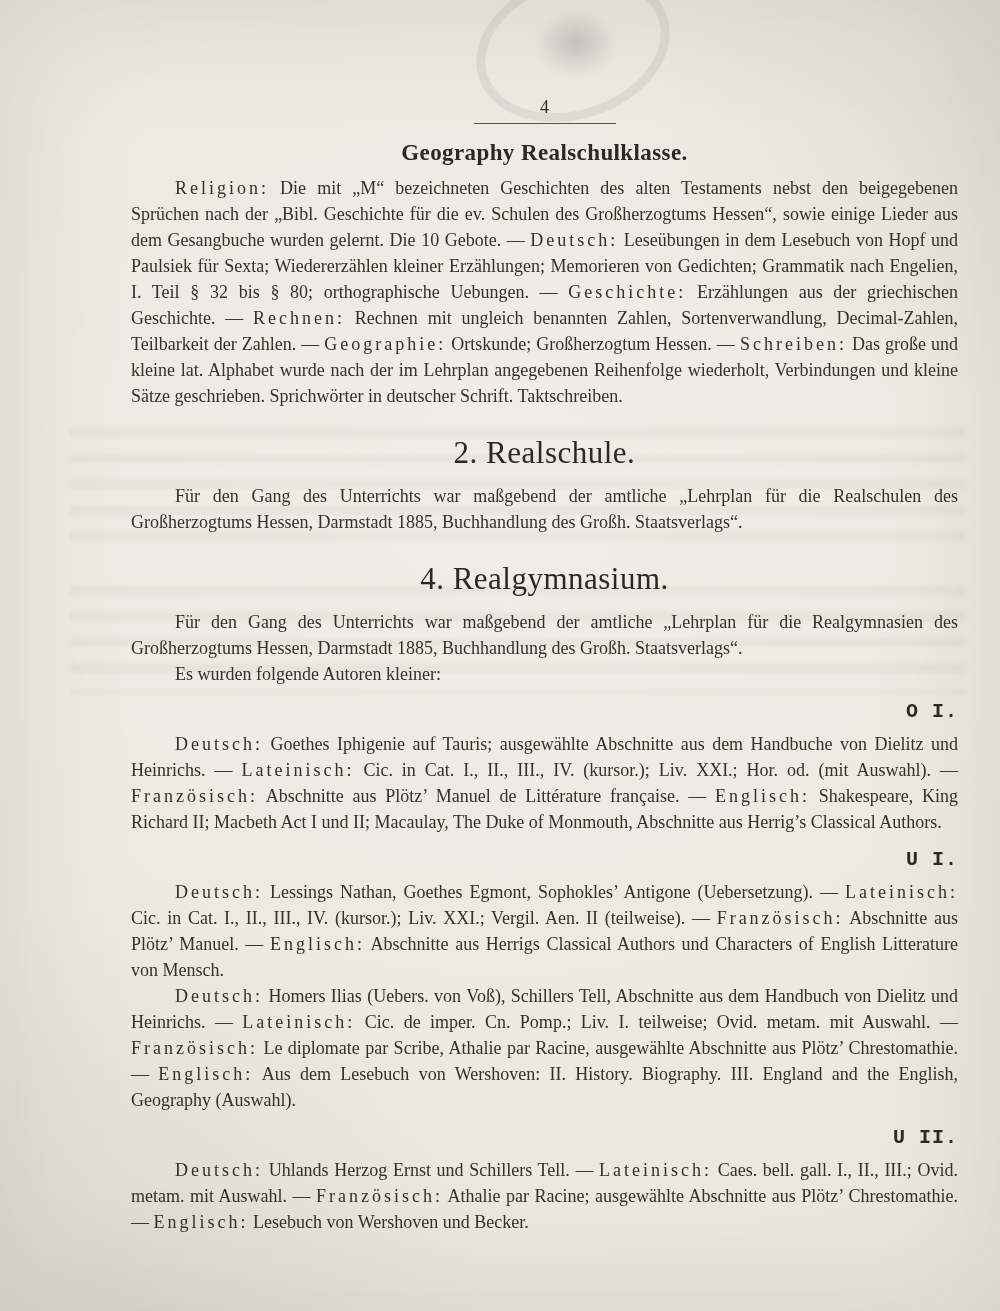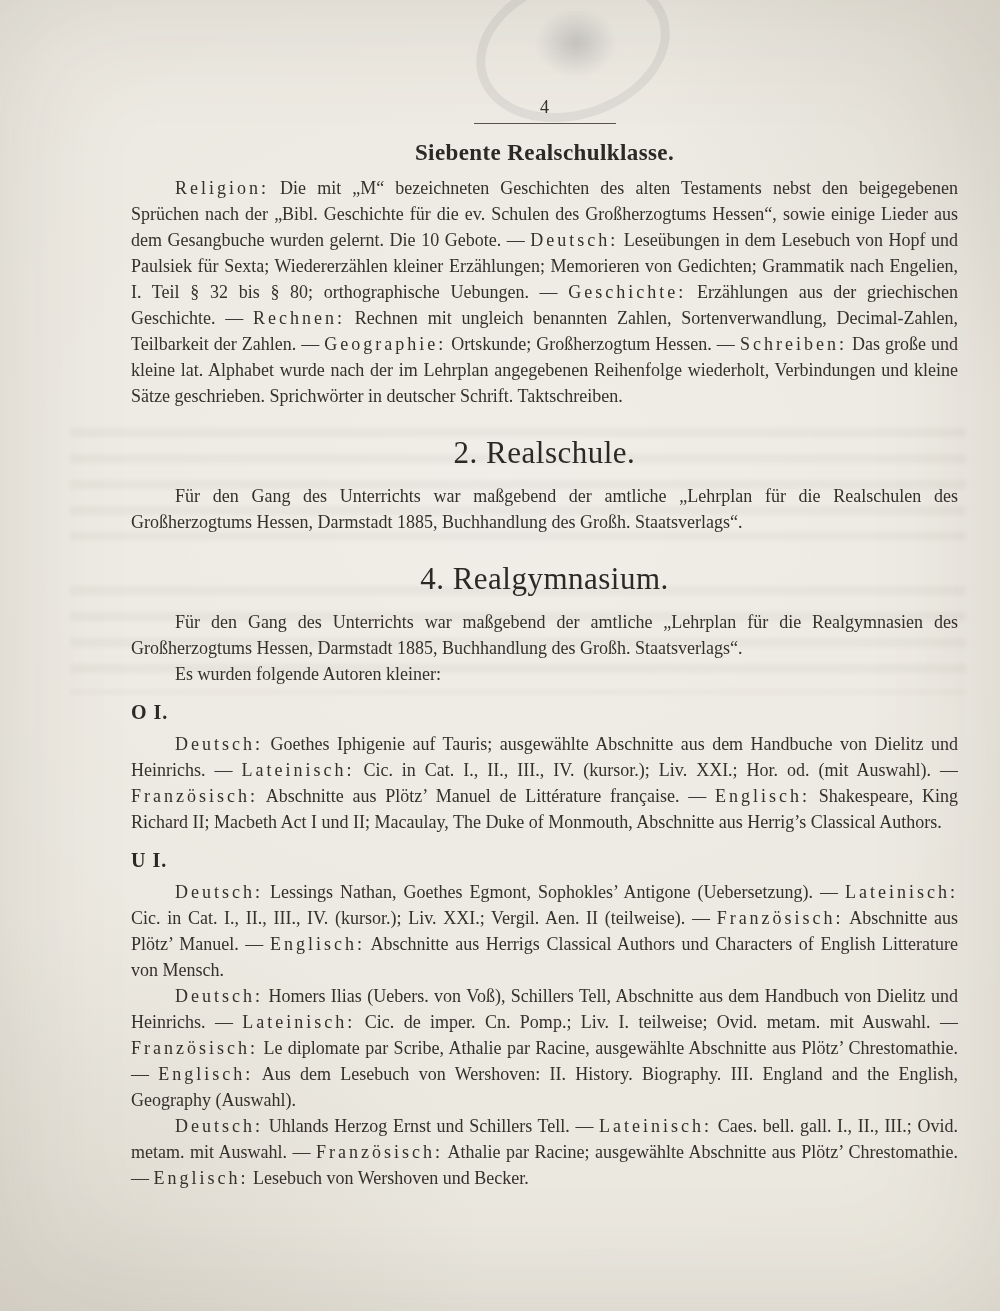--- a/index.html
+++ b/index.html
@@ -49,21 +49,21 @@
   .head-small {
     margin: 15px 0 8px; font-size: 23px; line-height: 28px;
     font-weight: 700; text-align: center; letter-spacing: 0.4px; color: #2c2823;
   }
   .head-big {
     margin: 24px 0 10px; font-size: 31px; line-height: 40px;
     font-weight: 400; text-align: center; letter-spacing: 0.5px; color: #2c2823;
   }
   .head-class {
     margin: 12px 0 6px; font-size: 20px; line-height: 26px;
-    font-weight: 700; text-align: left; letter-spacing: 1px; color: #2c2823;
+    font-weight: 700; text-align: right; letter-spacing: 1px; color: #2c2823; font-family: Liberation Mono, monospace;
   }
   p.body {
     margin: 0; font-size: 18px; line-height: 26px;
     text-align: justify; text-indent: 44px;
   }
   .sperr { letter-spacing: 3px; }
 </style>
 </head>
 <body>
 
@@ -73,37 +73,38 @@
   <div class="bleed bleed-1"></div>
   <div class="bleed bleed-2"></div>
 
   <div class="content">
 
     <div class="pagehead">
       <div class="pagenum">4</div>
       <div class="pagerule"></div>
     </div>
 
-    <h2 class="head-small">Siebente Realschulklasse.</h2>
+    <h2 class="head-small">Geography Realschulklasse.</h2>
 
     <p class="body"><span class="sperr">Religion:</span><span> Die mit „M“ bezeichneten Geschichten des alten Testaments nebst den beigegebenen Sprüchen nach der „Bibl. Geschichte für die ev. Schulen des Großherzogtums Hessen“, sowie einige Lieder aus dem Gesangbuche wurden gelernt. Die 10 Gebote. — </span><span class="sperr">Deutsch:</span><span> Leseübungen in dem Lesebuch von Hopf und Paulsiek für Sexta; Wiedererzählen kleiner Erzählungen; Memorieren von Gedichten; Grammatik nach Engelien, I. Teil § 32 bis § 80; orthographische Uebungen. — </span><span class="sperr">Geschichte:</span><span> Erzählungen aus der griechischen Geschichte. — </span><span class="sperr">Rechnen:</span><span> Rechnen mit ungleich benannten Zahlen, Sortenverwandlung, Decimal-Zahlen, Teilbarkeit der Zahlen. — </span><span class="sperr">Geographie:</span><span> Ortskunde; Großherzogtum Hessen. — </span><span class="sperr">Schreiben:</span><span> Das große und kleine lat. Alphabet wurde nach der im Lehrplan angegebenen Reihenfolge wiederholt, Verbindungen und kleine Sätze geschrieben. Sprichwörter in deutscher Schrift. Taktschreiben.</span></p>
 
     <h2 class="head-big">2. Realschule.</h2>
 
     <p class="body"><span>Für den Gang des Unterrichts war maßgebend der amtliche „Lehrplan für die Realschulen des Großherzogtums Hessen, Darmstadt 1885, Buchhandlung des Großh. Staatsverlags“.</span></p>
 
     <h2 class="head-big">4. Realgymnasium.</h2>
 
     <p class="body"><span>Für den Gang des Unterrichts war maßgebend der amtliche „Lehrplan für die Realgymnasien des Großherzogtums Hessen, Darmstadt 1885, Buchhandlung des Großh. Staatsverlags“.</span></p>
     <p class="body"><span>Es wurden folgende Autoren kleiner:</span></p>
 
     <h3 class="head-class">O I.</h3>
     <p class="body"><span class="sperr">Deutsch:</span><span> Goethes Iphigenie auf Tauris; ausgewählte Abschnitte aus dem Handbuche von Dielitz und Heinrichs. — </span><span class="sperr">Lateinisch:</span><span> Cic. in Cat. I., II., III., IV. (kursor.); Liv. XXI.; Hor. od. (mit Auswahl). — </span><span class="sperr">Französisch:</span><span> Abschnitte aus Plötz’ Manuel de Littérature française. — </span><span class="sperr">Englisch:</span><span> Shakespeare, King Richard II; Macbeth Act I und II; Macaulay, The Duke of Monmouth, Abschnitte aus Herrig’s Classical Authors.</span></p>
 
     <h3 class="head-class">U I.</h3>
     <p class="body"><span class="sperr">Deutsch:</span><span> Lessings Nathan, Goethes Egmont, Sophokles’ Antigone (Uebersetzung). — </span><span class="sperr">Lateinisch:</span><span> Cic. in Cat. I., II., III., IV. (kursor.); Liv. XXI.; Vergil. Aen. II (teilweise). — </span><span class="sperr">Französisch:</span><span> Abschnitte aus Plötz’ Manuel. — </span><span class="sperr">Englisch:</span><span> Abschnitte aus Herrigs Classical Authors und Characters of English Litterature von Mensch.</span></p>
 
     <p class="body"><span class="sperr">Deutsch:</span><span> Homers Ilias (Uebers. von Voß), Schillers Tell, Abschnitte aus dem Handbuch von Dielitz und Heinrichs. — </span><span class="sperr">Lateinisch:</span><span> Cic. de imper. Cn. Pomp.; Liv. I. teilweise; Ovid. metam. mit Auswahl. — </span><span class="sperr">Französisch:</span><span> Le diplomate par Scribe, Athalie par Racine, ausgewählte Abschnitte aus Plötz’ Chrestomathie. — </span><span class="sperr">Englisch:</span><span> Aus dem Lesebuch von Wershoven: II. History. Biography. III. England and the English, Geography (Auswahl).</span></p>
 
+    <h3 class="head-class">U II.</h3>
     <p class="body"><span class="sperr">Deutsch:</span><span> Uhlands Herzog Ernst und Schillers Tell. — </span><span class="sperr">Lateinisch:</span><span> Caes. bell. gall. I., II., III.; Ovid. metam. mit Auswahl. — </span><span class="sperr">Französisch:</span><span> Athalie par Racine; ausgewählte Abschnitte aus Plötz’ Chrestomathie. — </span><span class="sperr">Englisch:</span><span> Lesebuch von Wershoven und Becker.</span></p>
 
   </div>
 </div>
 
 </body></html>

